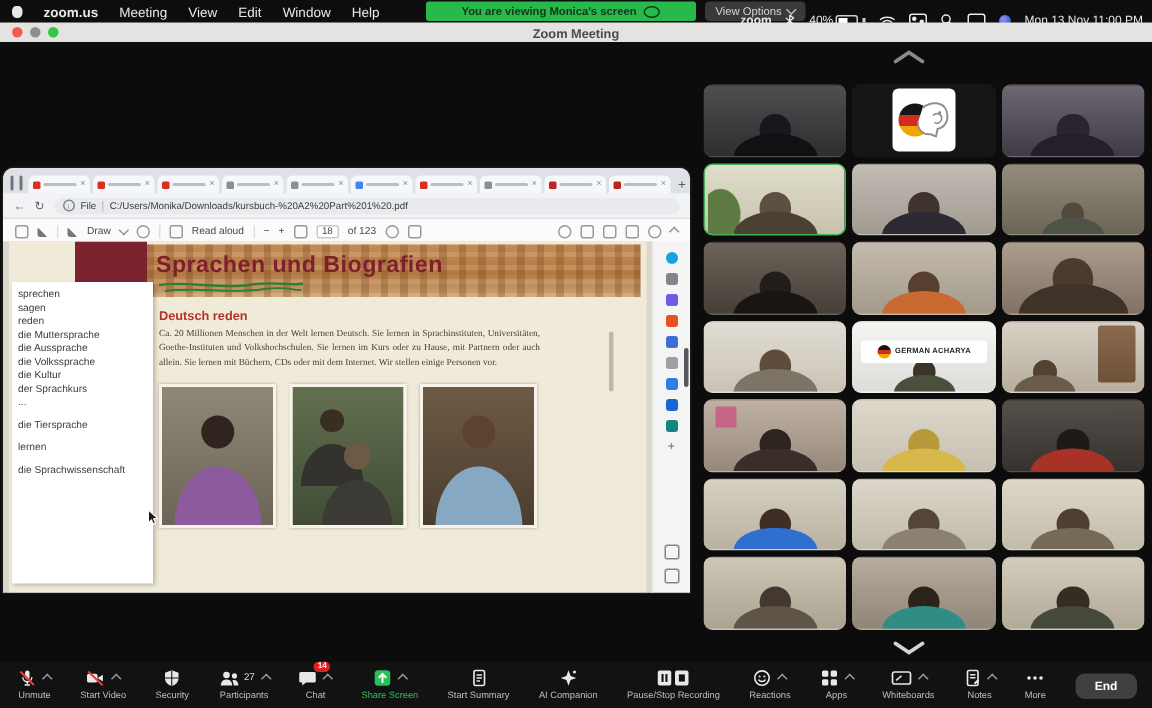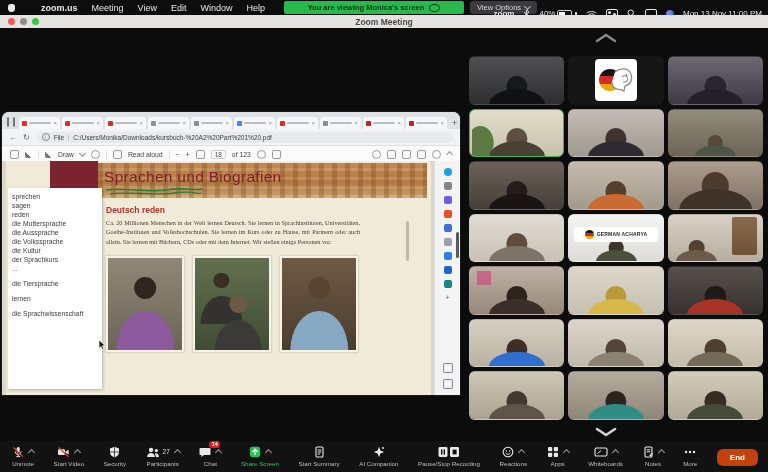--- a/index.html
+++ b/index.html
@@ -4,21 +4,21 @@
 <style>
   html,body{margin:0;padding:0;background:#000;}
   body{width:768px;height:472px;position:relative;overflow:hidden;
        font-family:"Liberation Sans",sans-serif;-webkit-font-smoothing:antialiased;}
   
   .menubar{position:absolute;top:0;left:0;right:0;height:15px;background:#0d0d0d;
            display:flex;align-items:center;padding:0 8px;color:#e8e8e8;font-size:9px;}
   .menu-left{display:flex;align-items:center;gap:14px;}
   .apple-icon{width:7px;height:8px;background:#e8e8e8;border-radius:40% 40% 46% 46%;display:inline-block;}
   .menu-item{white-space:nowrap;}
-  .menu-item.strong{font-weight:700;margin-left:12px;}
+  .menu-item.strong{font-weight:700;}
   .mb-banner{position:absolute;left:284px;top:1px;width:180px;height:13px;background:#27b94c;
              border-radius:2px;display:flex;align-items:center;justify-content:center;gap:5px;
              color:#0d3a17;font-size:7.5px;font-weight:600;}
   .mb-banner .eye{width:9px;height:6px;border:1px solid #0d3a17;border-radius:50%;}
   .view-options{position:absolute;left:470px;top:1px;height:13px;background:#3a3a3c;border-radius:3px;
                 display:flex;align-items:center;gap:4px;padding:0 7px;color:#d6d6d6;font-size:7.5px;}
   .menu-right{position:absolute;right:6px;top:0;height:27px;display:flex;align-items:center;gap:9px;
               color:#e8e8e8;font-size:8px;}
   .caret{display:inline-block;width:4px;height:4px;border-left:1px solid currentColor;
          border-top:1px solid currentColor;transform:rotate(45deg);opacity:.8;}
@@ -73,21 +73,21 @@
   .pagebox{background:#fff;border:1px solid #c9c9c9;border-radius:2px;padding:0 3px;font-size:6.5px;}
   .pdfbar .right{margin-left:auto;display:flex;align-items:center;gap:6px;}
   .pdfcontent{position:absolute;left:0;top:49px;right:25px;bottom:0;background:#dcd7cb;overflow:hidden;}
   .page{position:absolute;left:4px;top:0;right:4px;bottom:0;background:#f0ead9;}
   .maroonblk{position:absolute;left:44px;top:0;width:48px;height:42px;background:#7c2330;}
   .bannertex{position:absolute;left:92px;top:2px;right:4px;height:35px;
     background:linear-gradient(180deg,#c58a55,#b17a44 55%,#caa273);}
   .bannertex::after{content:"";position:absolute;inset:0;
     background:repeating-linear-gradient(90deg,rgba(116,60,22,.28) 0 5px,rgba(0,0,0,0) 5px 13px),
                repeating-linear-gradient(0deg,rgba(255,230,190,.18) 0 3px,rgba(0,0,0,0) 3px 9px);}
-  .doc-title{position:absolute;left:98px;top:7px;font-size:15.5px;font-weight:400;color:#7e1f2b;
+  .doc-title{position:absolute;left:98px;top:7px;font-size:15.5px;font-weight:700;color:#7e1f2b;
              letter-spacing:.3px;z-index:2;white-space:nowrap;}
   .squiggle{position:absolute;left:98px;top:26px;z-index:2;}
   .wordbox{position:absolute;left:2px;top:27px;width:86px;bottom:6px;background:#fff;
            box-shadow:1px 1px 3px rgba(0,0,0,.25);padding:5px 4px;font-size:6.8px;line-height:1.32;
            color:#3c3c3c;z-index:3;}
   .w-gap{margin-top:6px;}
   .deutsch{position:absolute;left:100px;top:44px;font-size:8.5px;font-weight:700;color:#b5342a;}
   .para{position:absolute;left:100px;top:57px;width:254px;font-size:6.2px;line-height:1.5;
         color:#46413a;font-family:"Liberation Serif",serif;text-align:justify;}
   .photos{position:absolute;left:100px;top:95px;display:flex;gap:9px;}
@@ -636,14 +636,14 @@
         <span class="iconwrap">
           <svg width="14" height="12" viewBox="0 0 14 12">
             <circle cx="3" cy="6" r="1.2" fill="#e8e8e8"></circle>
             <circle cx="7" cy="6" r="1.2" fill="#e8e8e8"></circle>
             <circle cx="11" cy="6" r="1.2" fill="#e8e8e8"></circle>
           </svg>
         </span>
       </div>
       <span class="tb-label">More</span>
     </div>
-    <div class="end-btn" style="background: #c2410c;">End</div>
+    <div class="end-btn" style="background: #404040;">End</div>
   </div>
 
 </body></html>

